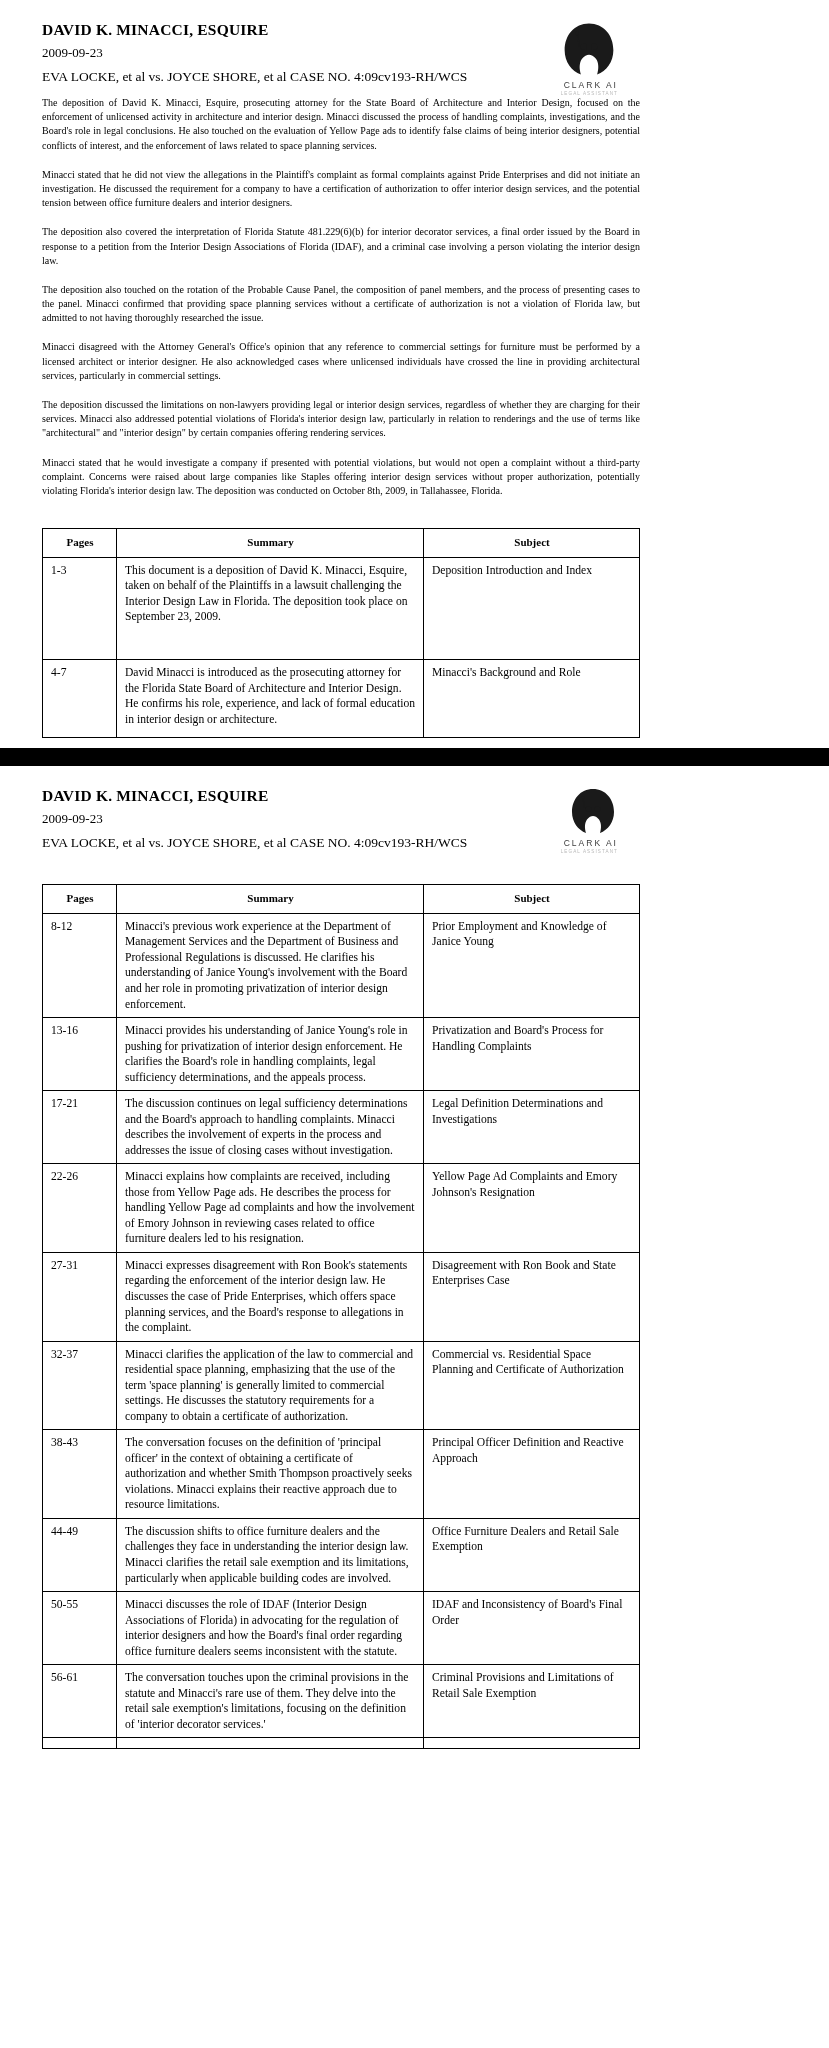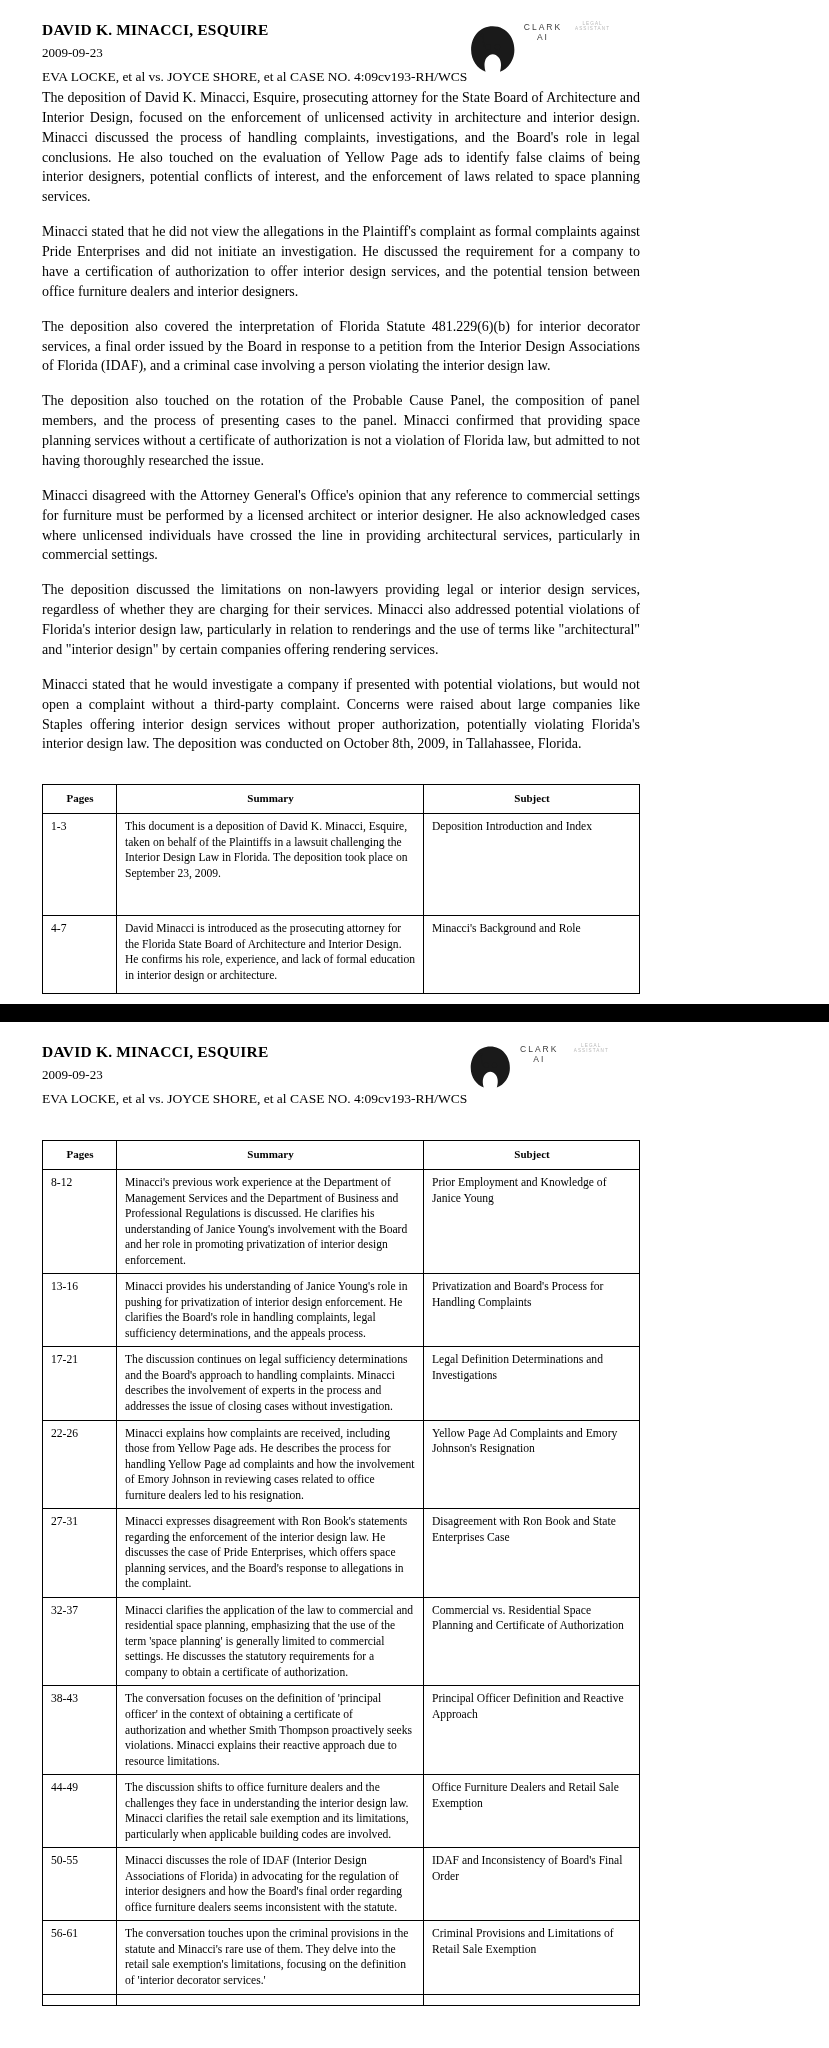--- a/index.html
+++ b/index.html
@@ -51,22 +51,22 @@
     margin-top: 2px;
   }
   .hdr-case {
     font-size: 13.5px;
     line-height: 1.55;
     margin-top: 4px;
     white-space: nowrap;
   }
   .hdr-right {
     display: flex;
-    flex-direction: row;
-    align-items: flex-start;
+    flex-direction: column;
+    align-items: flex-end;
     padding-right: 22px;
     padding-top: 2px;
   }
   .logo-mark { display: block; }
   .logo-wordmark {
     font-family: "Liberation Sans", "DejaVu Sans", sans-serif;
     font-size: 8.5px;
     letter-spacing: 2.0px;
     color: #3a3a3a;
     margin-top: 2px;
@@ -84,21 +84,21 @@
   
   .abstract-wrap { padding: 0 12px; }
   .abstract-title {
     text-align: center;
     font-size: 16px;
     margin-top: 30px;
     margin-bottom: 22px;
     font-weight: normal;
   }
   .abs-p {
-    font-size: 14px;
+    font-size: 10px;
     line-height: 1.42;
     text-align: justify;
     margin: 0 0 15px 0;
     hyphens: none;
   }
 
   
   .tbl-wrap { padding: 0 12px; }
   table.summary {
     border-collapse: collapse;

